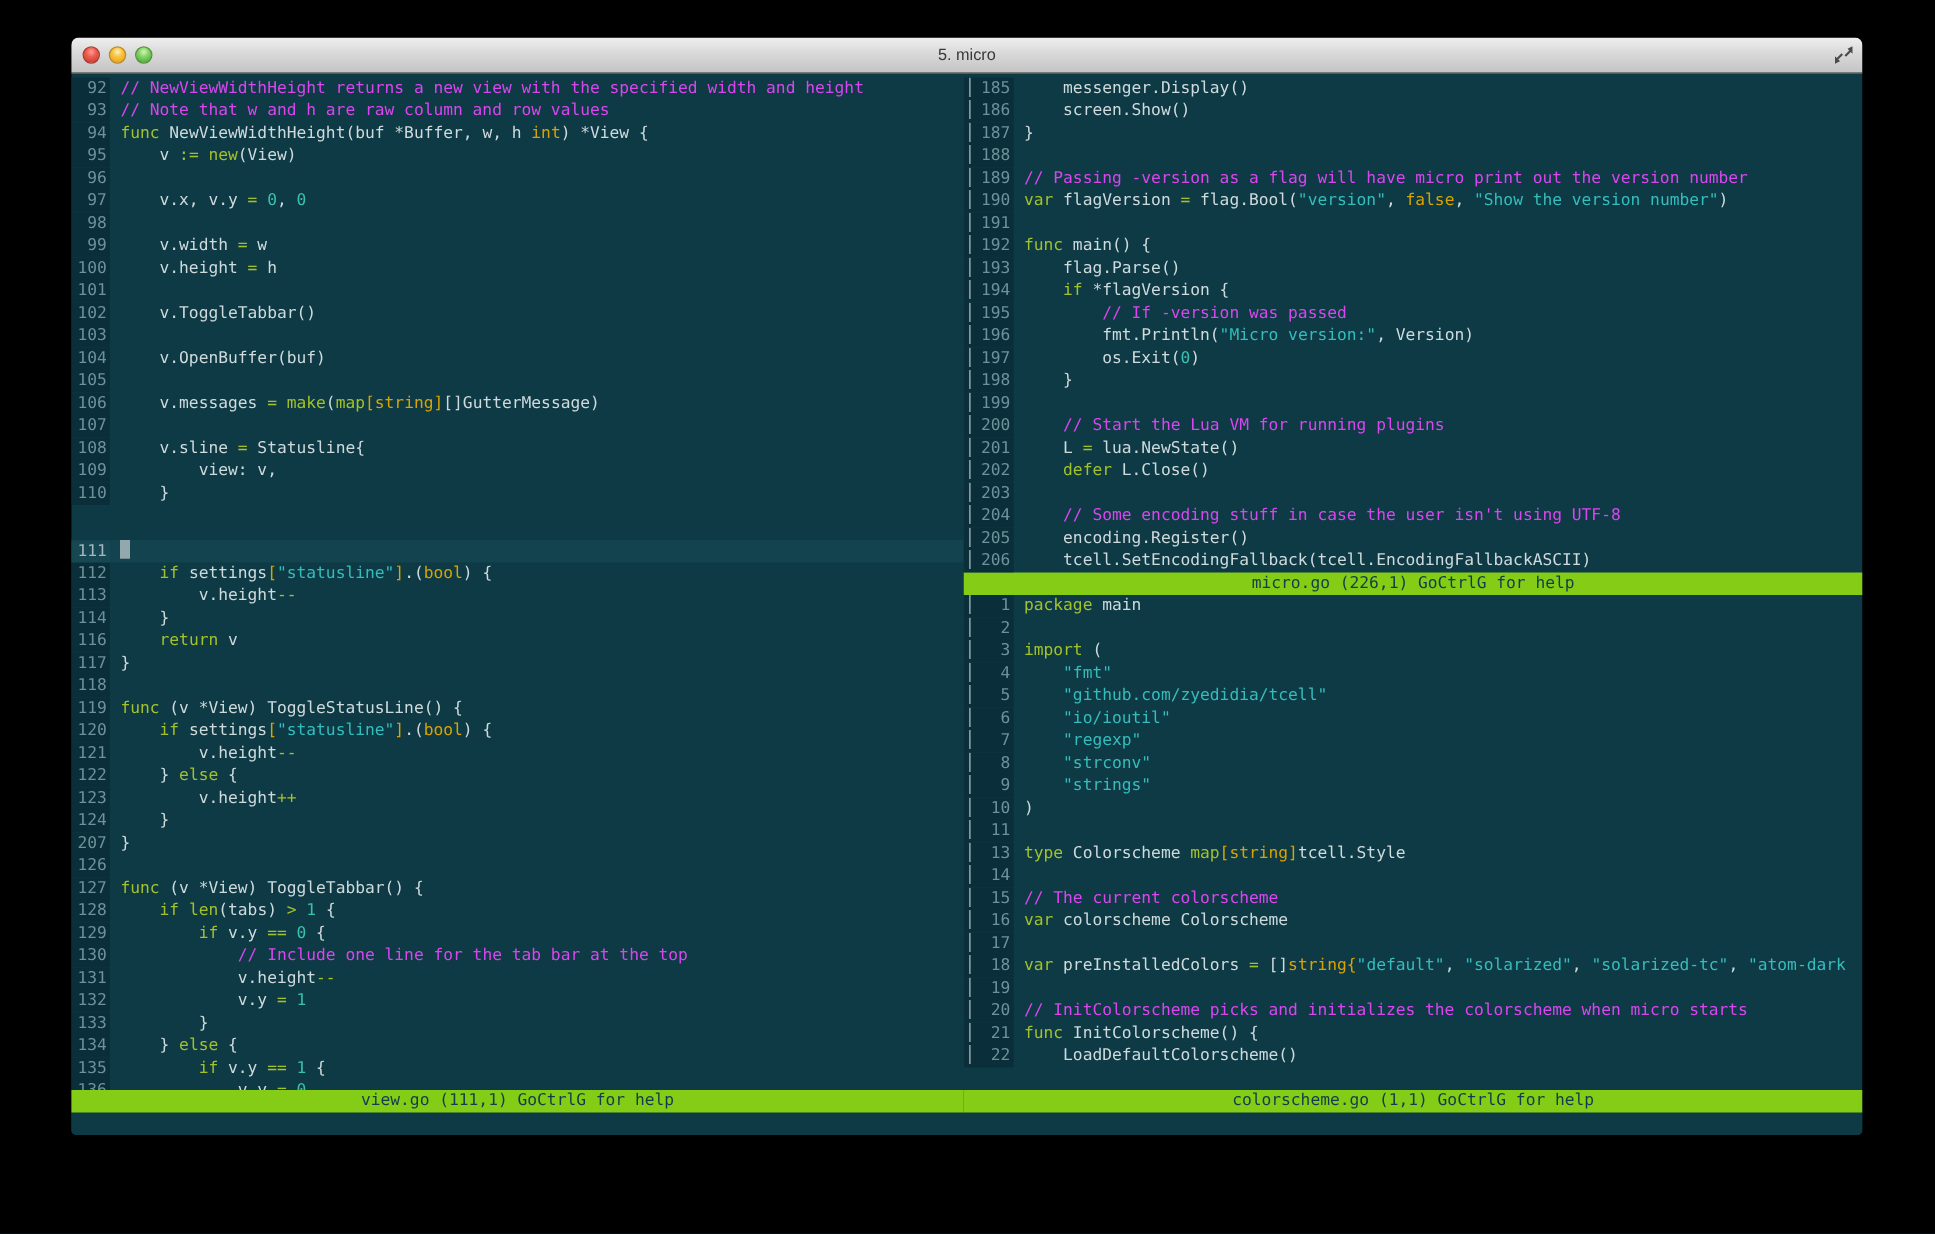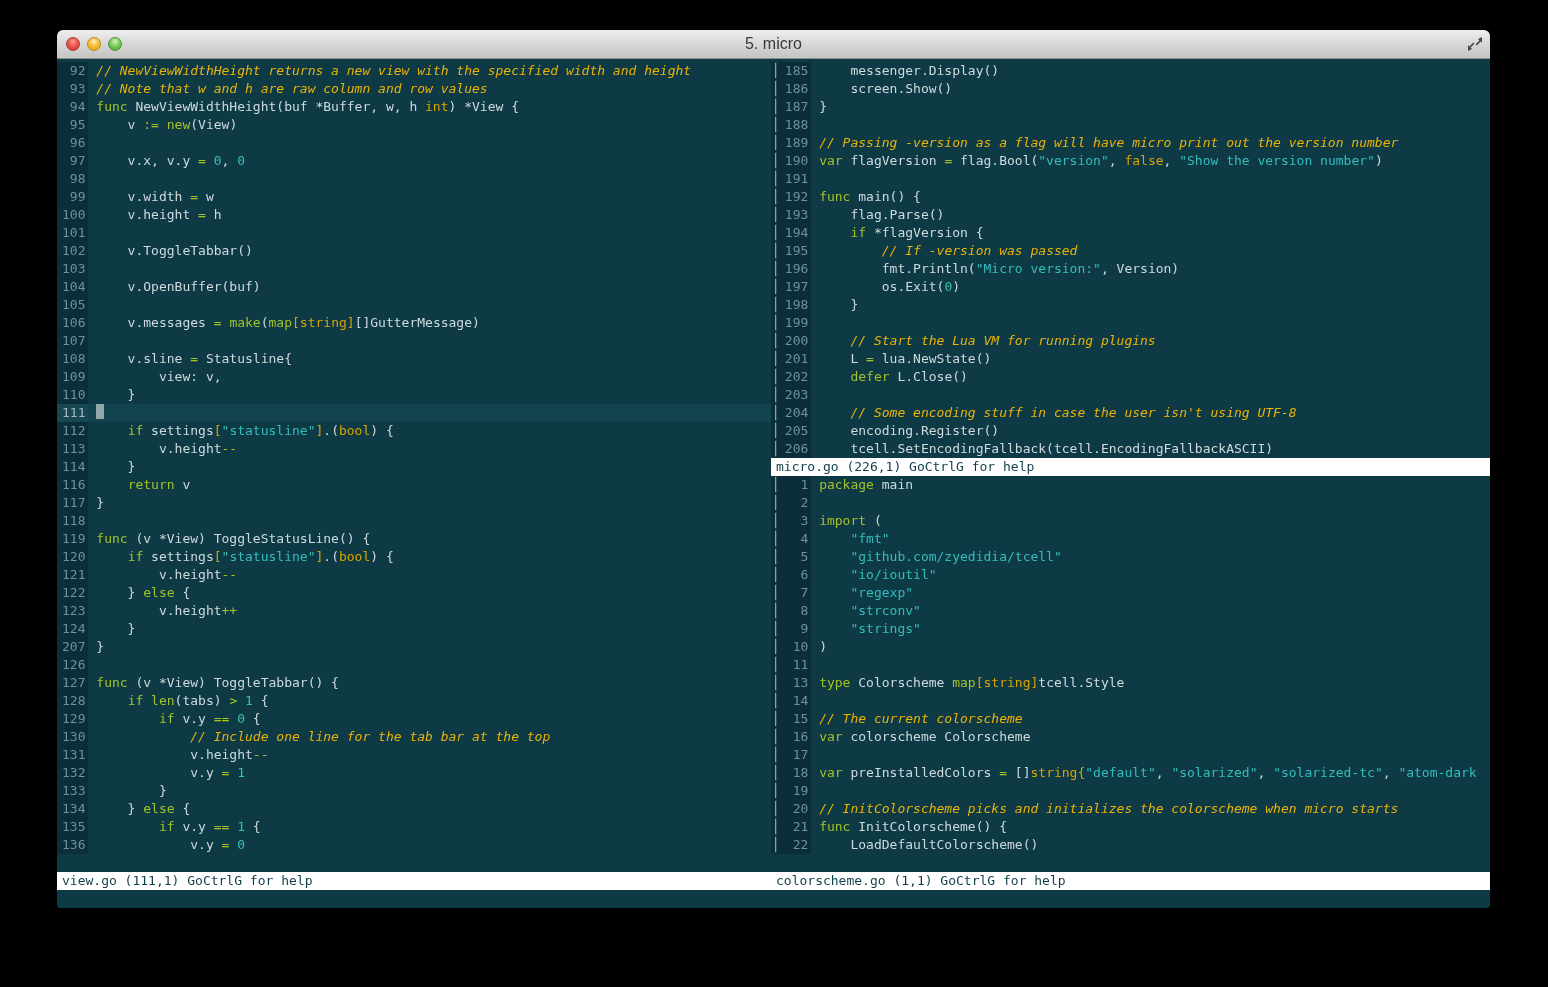--- a/index.html
+++ b/index.html
@@ -18,57 +18,57 @@
     border-bottom:1px solid #8f8f8f;
     font-family:"Liberation Sans", sans-serif;
   }
   .traffic { position:absolute; left:9px; top:7px; display:flex; gap:7px; }
   .tl { width:14px; height:14px; border-radius:50%; display:inline-block; box-sizing:border-box; }
   .tl.red    { background:radial-gradient(circle at 50% 30%, #ff9089 8%, #ee6156 35%, #d63e32 80%); border:1px solid #a83b32; }
   .tl.yellow { background:radial-gradient(circle at 50% 30%, #ffe9a8 8%, #f8c64a 35%, #efa713 80%); border:1px solid #b98a23; }
   .tl.green  { background:radial-gradient(circle at 50% 30%, #c4f0a9 8%, #8cd56e 35%, #4eb43c 80%); border:1px solid #55923c; }
   .title {
     position:absolute; left:0; right:0; top:0; height:27px; line-height:27px;
-    text-align:center; font-size:16px; color:#383838;
+    text-align:center; font-size:13px; color:#383838;
   }
   .resize-icon { position:absolute; right:6px; top:5px; }
 
   .terminal {
     position:relative; height:850px; background:#0d3a45;
     padding-top:3px; box-sizing:border-box;
     font-size:13px; line-height:18px; color:#cfdadd;
   }
   .cols { display:flex; }
   .col-left  { width:714px; }
   .col-right { width:719px; }
   .pane-code { overflow:hidden; }
   #pane-left { height:810px; }
   #pane-tr   { height:396px; }
   #pane-br   { height:396px; }
 
   .row { height:18px; white-space:pre; overflow:hidden; }
-  .row.cur { background:#13434f; }
+  .row.cur { background:#13434f;margin-top:28px; }
   .gut {
     display:inline-block; background:#0a2f3a; color:#6d929b;
     padding:0 3px 0 5px; text-align:right;
   }
   .row.cur .gut { background:#164753; color:#a5bac0; }
   .divbar { display:inline-block; background:#0a2f3a; color:#a7babf; padding-left:1px; }
   .cursor { display:inline-block; width:8px; height:15px; background:#93a8ad; vertical-align:-2px; }
 
   .tk-p { color:#cfdadd; }
-  .tk-c { color:#eab308;font-style:italic; }
+  .tk-c { color:#d946ef; }
   .tk-k { color:#a3c128; }
   .tk-t { color:#d9a301;margin-top:32px; }
   .tk-s { color:#35bdbd; }
   .tk-n { color:#3ac0ae; }
 
   .statusbar {
-    height:18px; background:#ffffff; color:#113e4a;
-    display:flex; justify-content:flex-start;
+    height:18px; background:#84cc16; color:#113e4a;
+    display:flex; justify-content:center;
     padding:0 5px; white-space:pre; overflow:hidden;
   }
   .command-row { height:18px; background:#0d3a45; }
 </style>
 </head>
 <body>
 
 <div class="window">
   <div class="titlebar">
     <div class="traffic">

